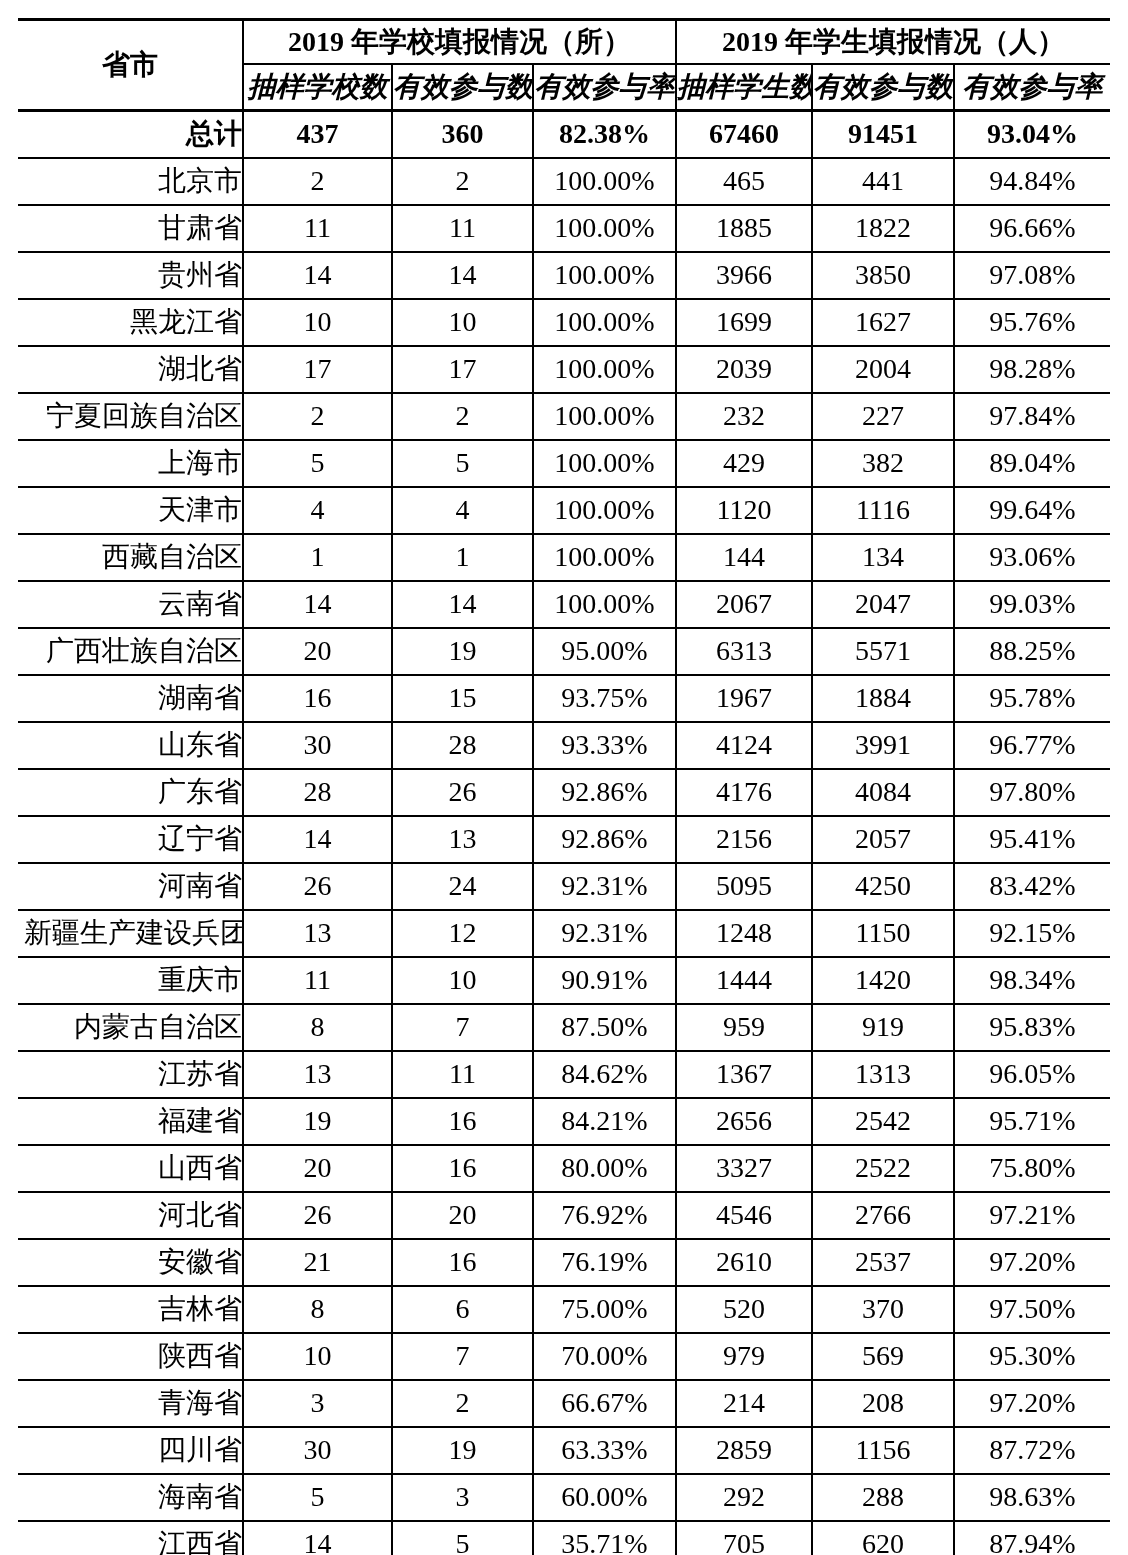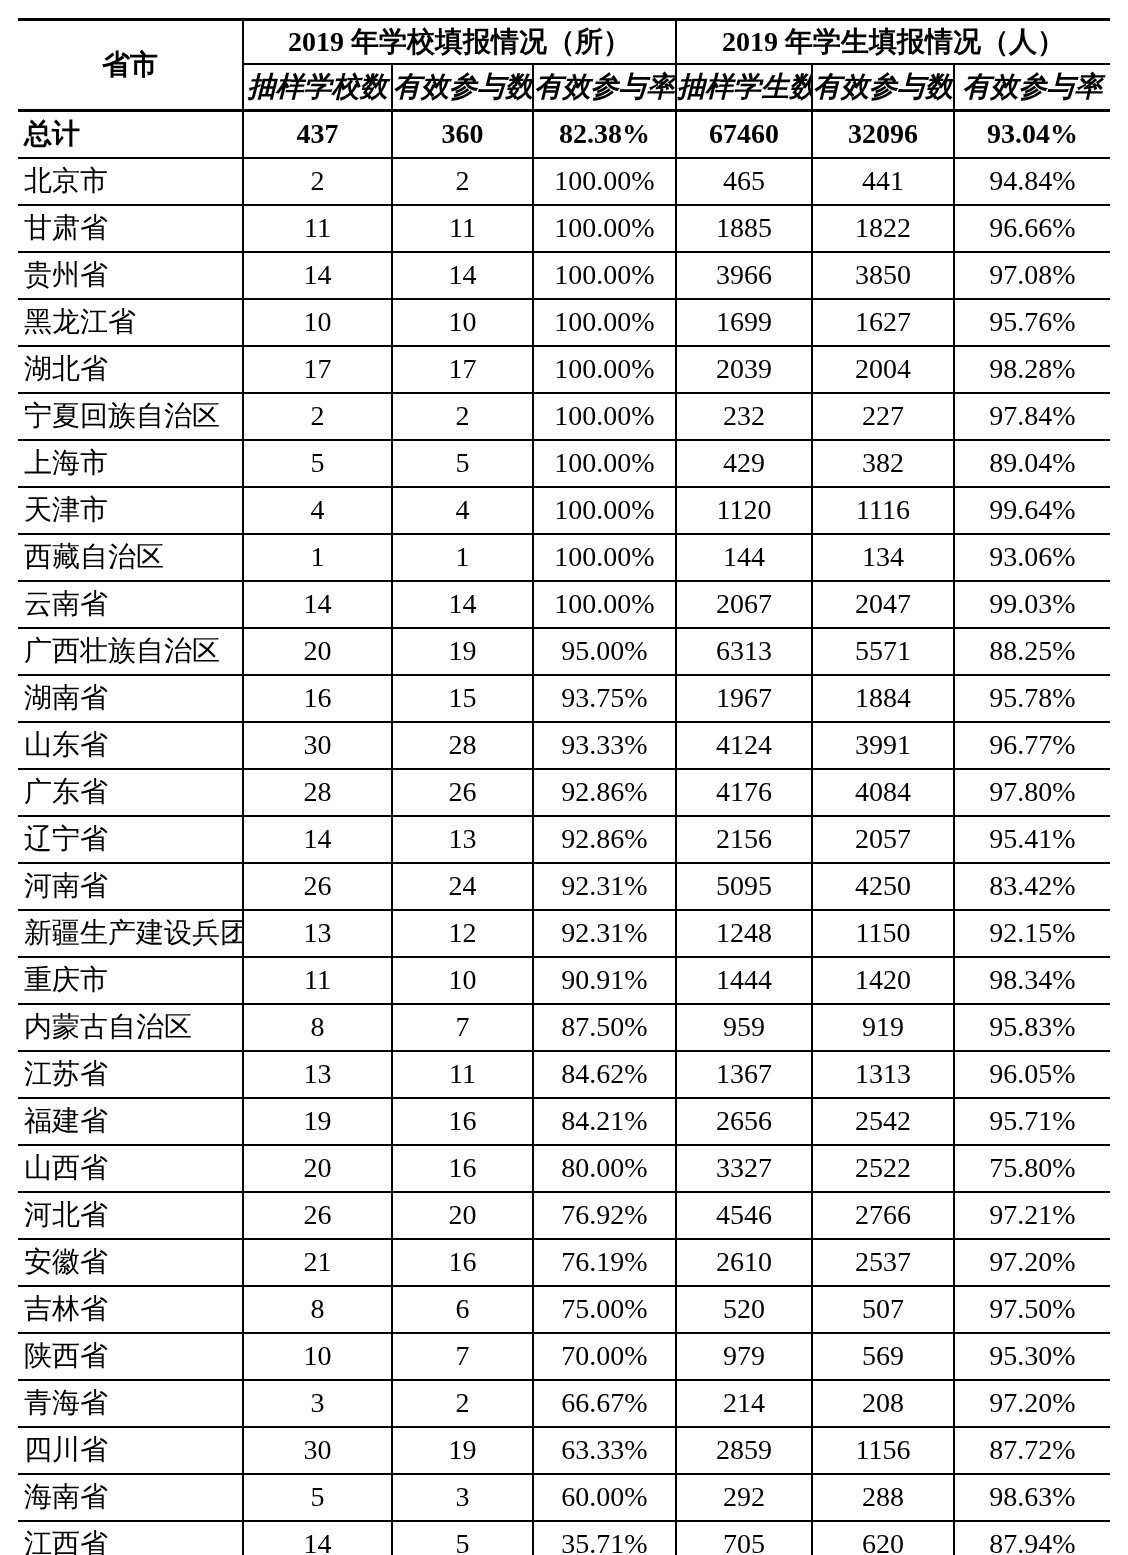--- a/index.html
+++ b/index.html
@@ -42,21 +42,21 @@
   
   table.report tr > *:first-child { border-left: none; }
   table.report tr > *:last-child  { border-right: none; }
 
   table.report thead th { font-weight: bold; }
   table.report tr.group-row th { height: 42px; }
   table.report tr.sub-row th   { height: 44px; border-bottom: 3px solid #000; font-style: italic; }
   table.report th.corner       { border-bottom: 3px solid #000; }
 
   table.report td.province {
-    text-align: left;
+    text-align: right;
     padding-left: 6px;
   }
   table.report tr.total-row td { font-weight: bold; }
 </style>
 </head>
 <body>
 
 <div class="page">
   <div class="table-wrap">
     <table class="report">
@@ -84,21 +84,21 @@
           <th>有效参与率</th>
         </tr>
       </thead>
       <tbody>
         <tr class="total-row">
           <td class="province">总计</td>
           <td>437</td>
           <td>360</td>
           <td>82.38%</td>
           <td>67460</td>
-          <td>32096</td>
+          <td>91451</td>
           <td>93.04%</td>
         </tr>
       <tr>
     <td class="province">北京市</td>
     <td>2</td>
     <td>2</td>
     <td>100.00%</td>
     <td>465</td>
     <td>441</td>
     <td>94.84%</td>
@@ -309,21 +309,21 @@
     <td>2610</td>
     <td>2537</td>
     <td>97.20%</td>
   </tr>
           <tr>
     <td class="province">吉林省</td>
     <td>8</td>
     <td>6</td>
     <td>75.00%</td>
     <td>520</td>
-    <td>507</td>
+    <td>370</td>
     <td>97.50%</td>
   </tr>
           <tr>
     <td class="province">陕西省</td>
     <td>10</td>
     <td>7</td>
     <td>70.00%</td>
     <td>979</td>
     <td>569</td>
     <td>95.30%</td>

